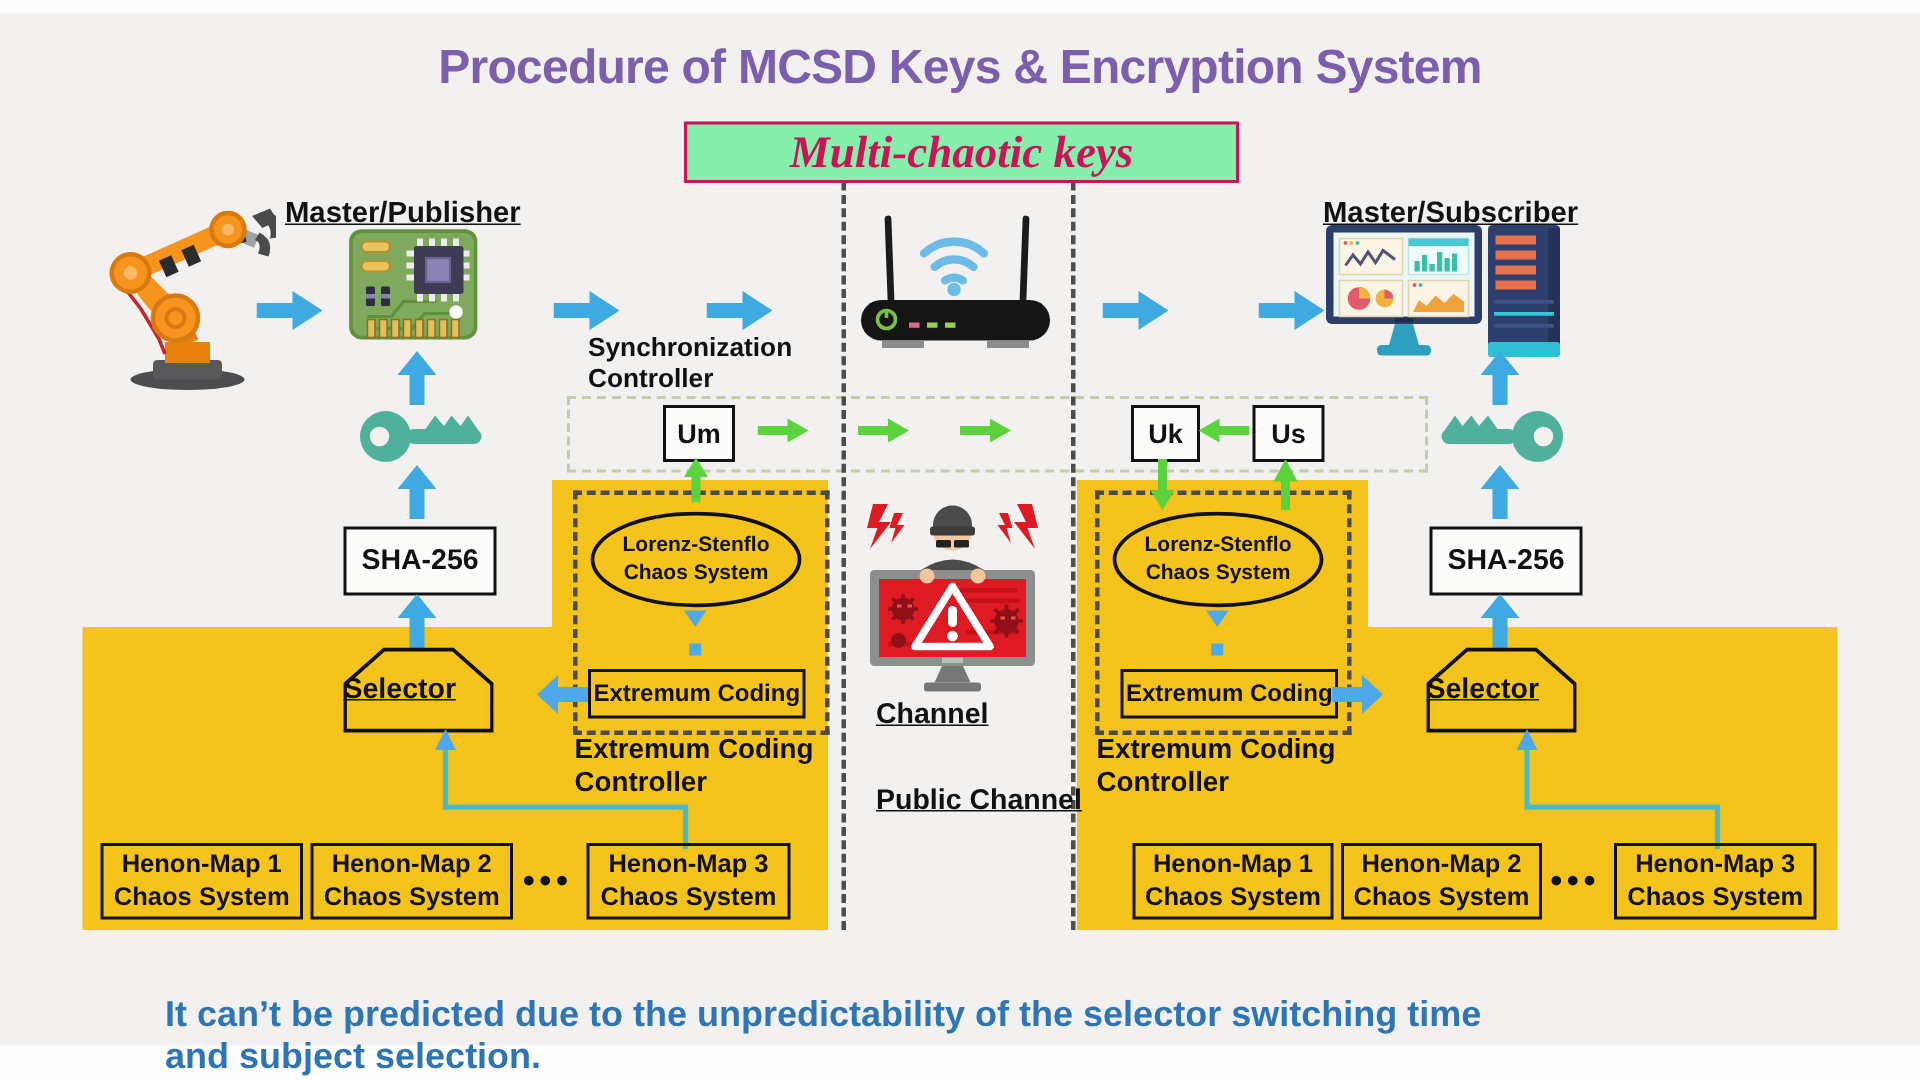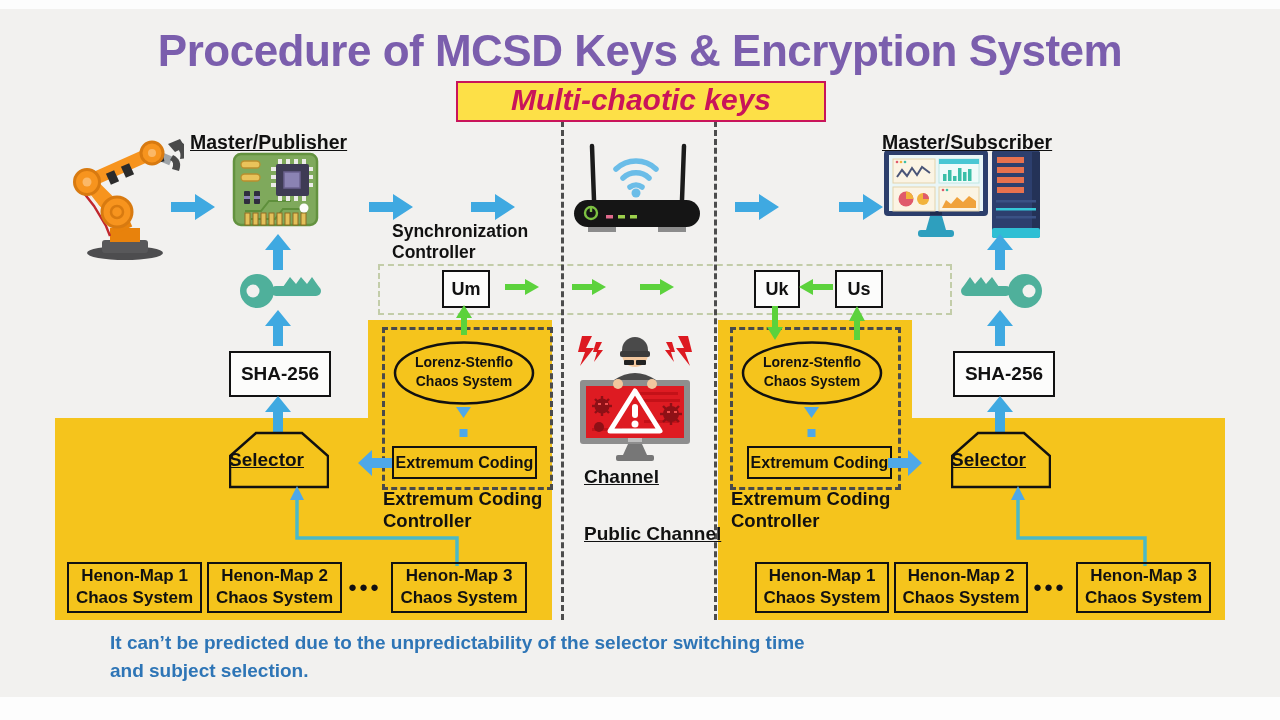--- a/index.html
+++ b/index.html
@@ -1,38 +1,38 @@
 <!DOCTYPE html>
 <html><head>
 <meta charset="utf-8">
 <style>
   html,body{margin:0;padding:0;background:#fff;}
   #stage{position:relative;width:1280px;height:720px;background:#F2F1EF;overflow:hidden;
          font-family:"Liberation Sans",sans-serif;color:#111;}
   .abs{position:absolute;}
   .strip{position:absolute;left:0;width:1280px;background:#FDFDFD;}
-  #title{left:0;top:26px;width:1280px;text-align:center;font-size:44px;font-weight:700;
+  #title{left:0;top:26px;width:1280px;text-align:center;font-size:32px;font-weight:700;
          color:#7B5EAD;letter-spacing:-0.5px;}
   #subtitle-box{left:456px;top:81px;width:366px;height:37px;border:2.5px solid #C9145A;
-         background:#fde047;display:flex;align-items:flex-start;justify-content:center;}
+         background:#86efac;display:flex;align-items:center;justify-content:center;font-family:Liberation Serif, serif;}
   #subtitle-box span{font-size:30px;font-weight:700;font-style:italic;color:#C9145A;}
   .channel-line{position:absolute;top:112px;height:508px;width:0;border-left:3.5px dashed #4D4D4D;}
   .yellow{position:absolute;background:#F5C41C;}
   .band{position:absolute;left:378px;top:264px;width:570px;height:47px;border:2.5px dashed #C3CDA9;}
   .dashed-rect{position:absolute;width:165px;height:157px;border:3px dashed #4A4A4A;top:327px;}
   .white-box{position:absolute;background:#FCFCFB;border:2.5px solid #111;display:flex;
          align-items:center;justify-content:center;font-weight:700;}
   .ybox{position:absolute;border:2.5px solid #111;text-align:center;font-weight:700;
          font-size:17px;line-height:22px;padding-top:1px;}
   .lbl{position:absolute;font-weight:700;}
   .ctr{text-align:left;text-decoration:underline;}
   .ell-text{position:absolute;text-align:center;font-weight:700;font-size:14px;line-height:19px;}
   .ctl-lbl{position:absolute;font-weight:700;font-size:18.5px;line-height:22px;}
   .dots{position:absolute;font-weight:700;font-size:15px;letter-spacing:2px;color:#111;}
-  #footer{left:110px;top:629px;width:1000px;color:#2E75B6;font-weight:700;font-size:19px;line-height:27.5px;}
+  #footer{left:110px;top:663px;width:1000px;color:#2E75B6;font-weight:700;font-size:24px;line-height:27.5px;}
   svg{display:block;}
 </style>
 </head>
 <body>
 
 <div id="stage">
 
   <div class="strip" style="top:0;height:9px;"></div>
   <div class="strip" style="top:697px;height:23px;"></div>
 

